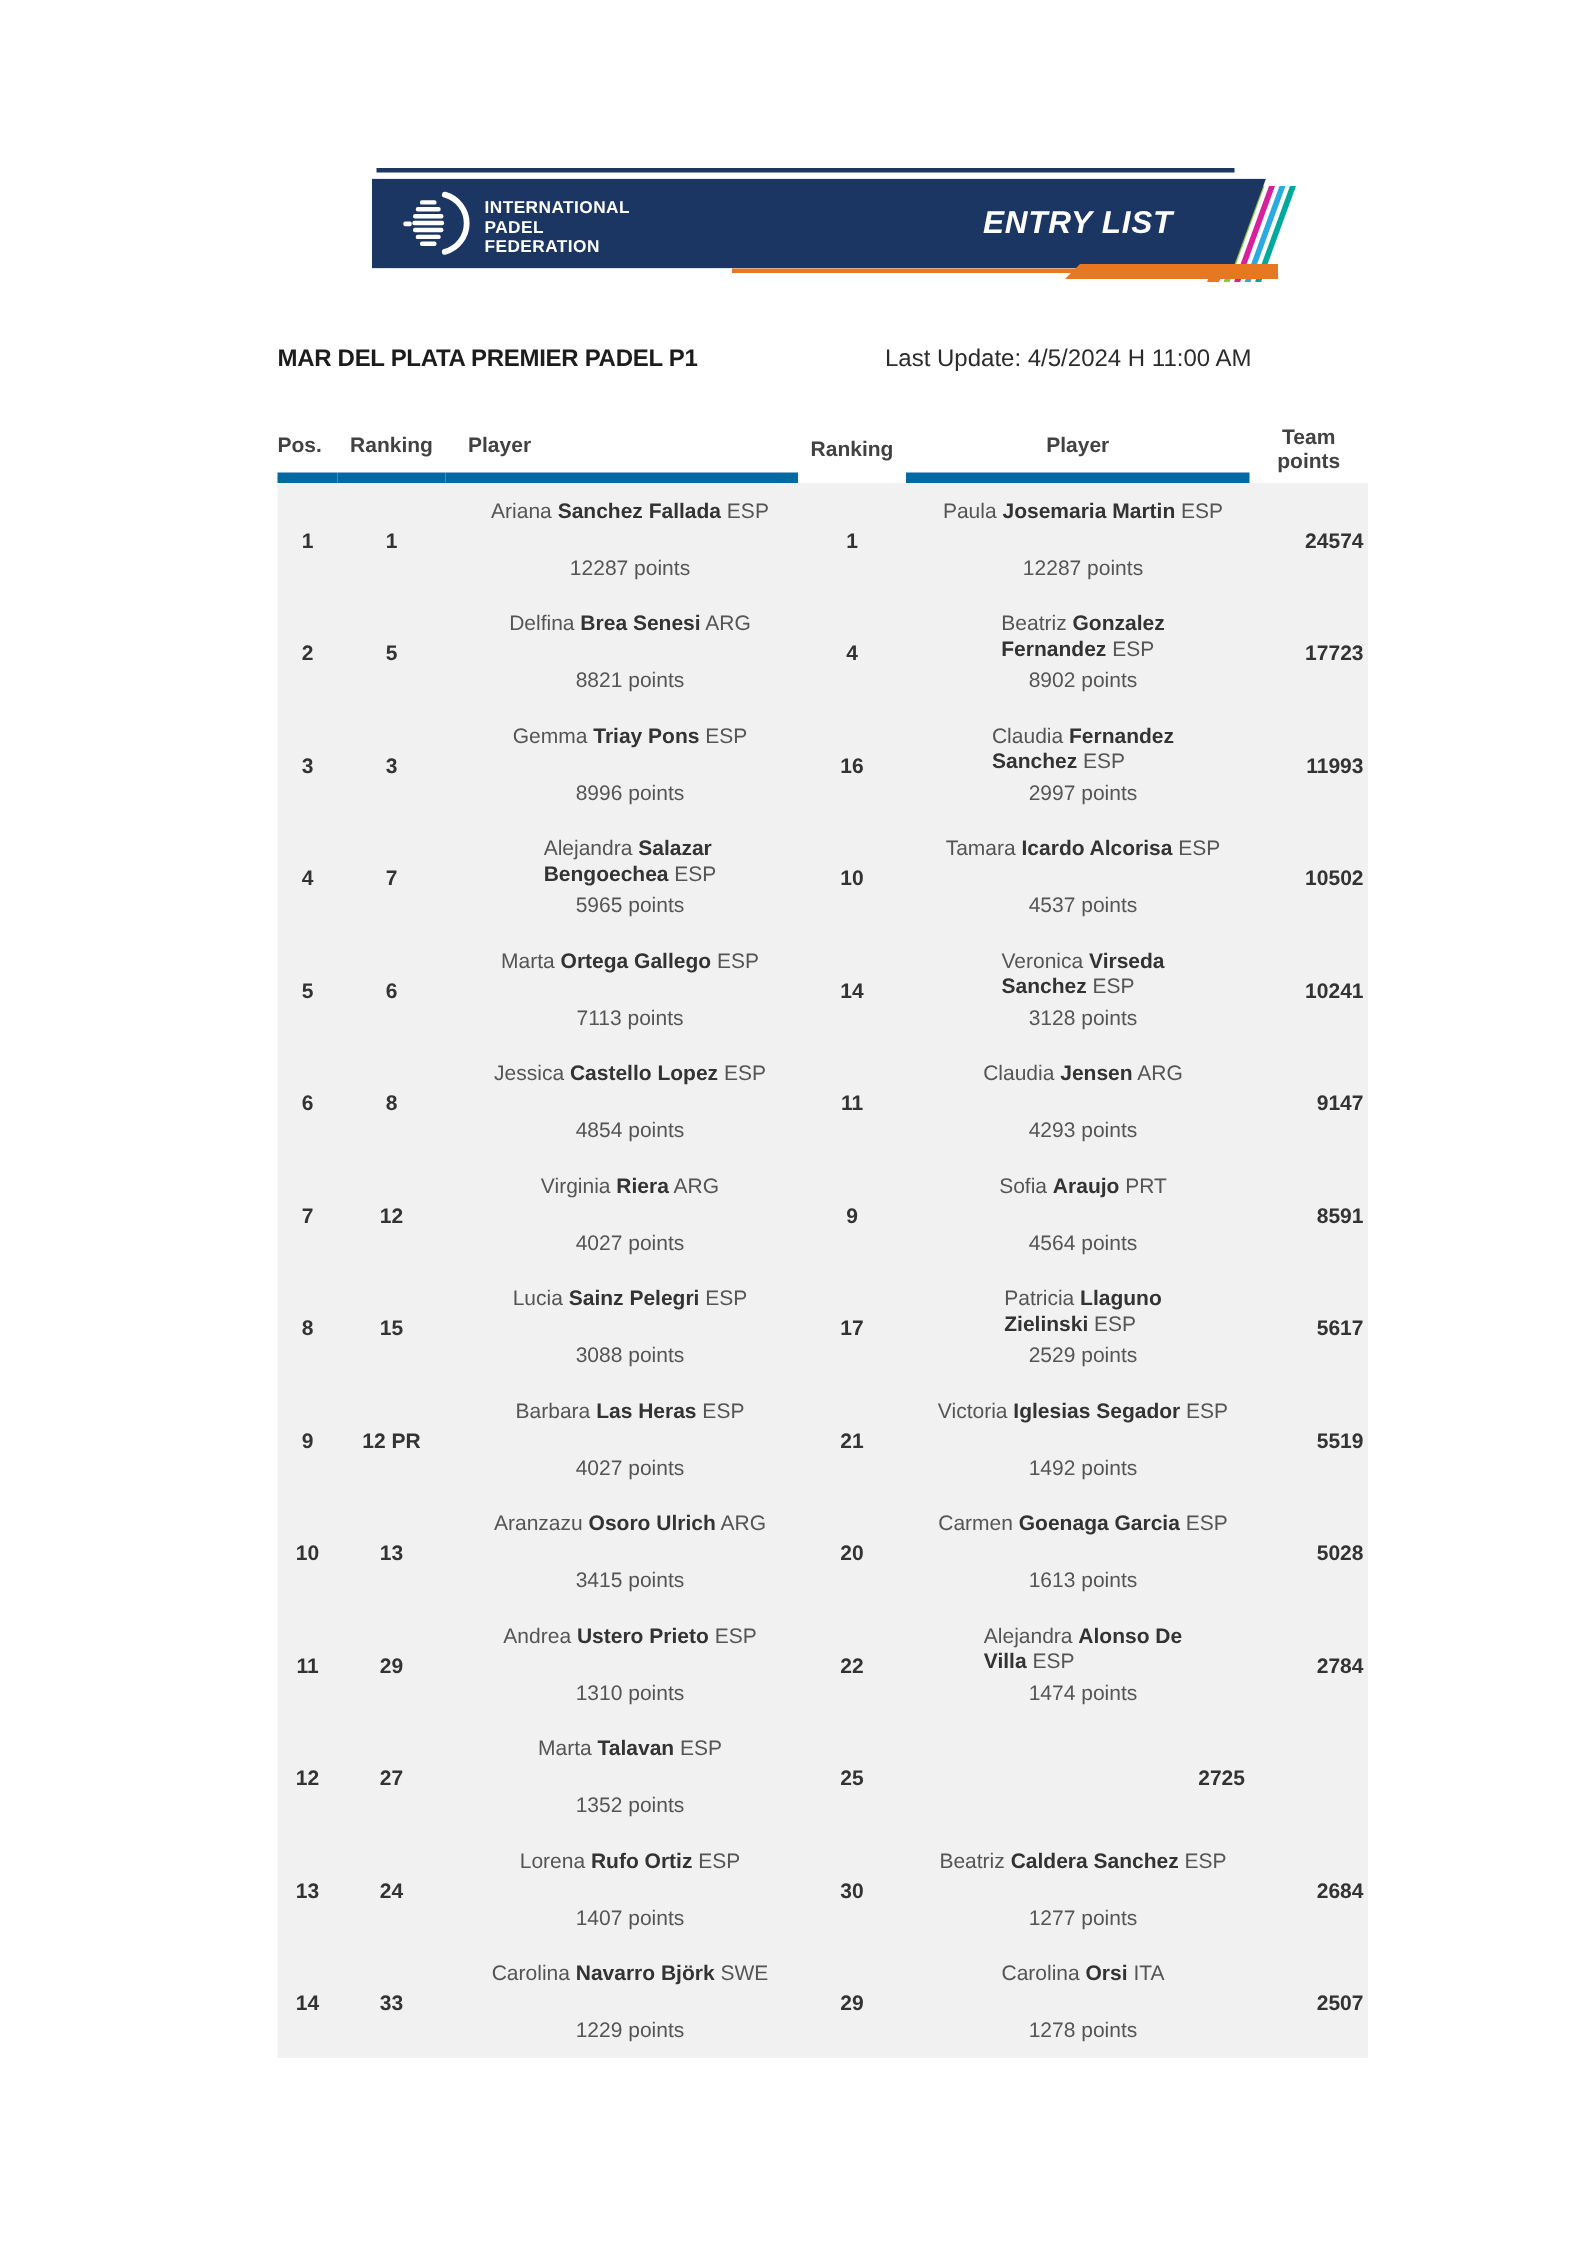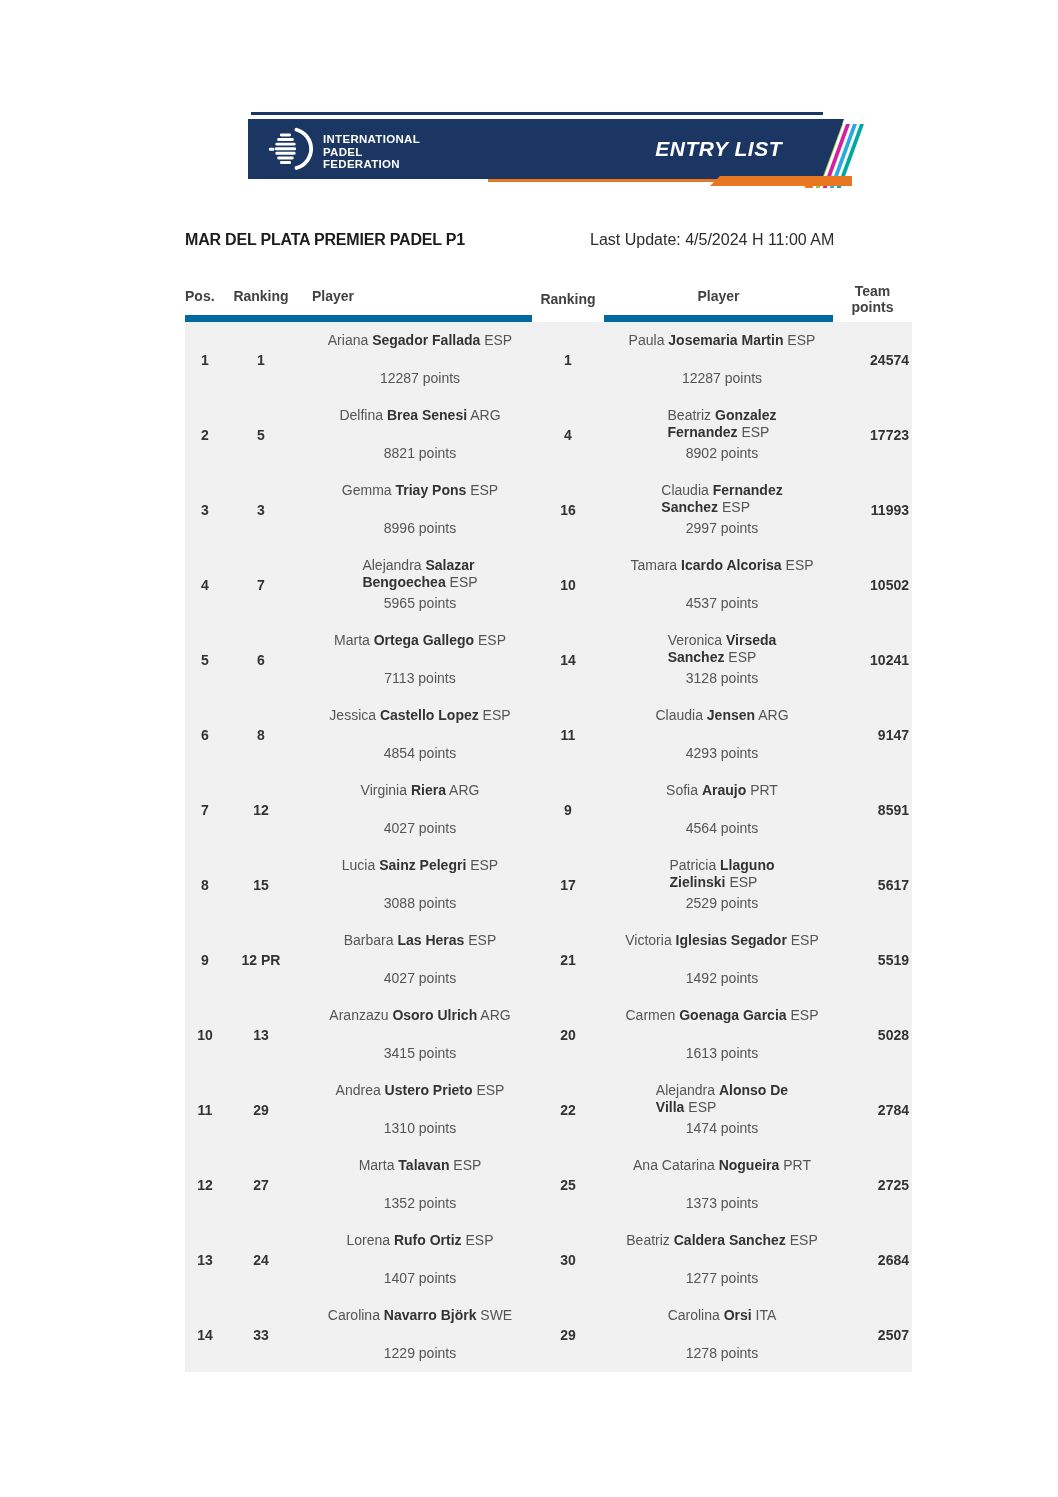--- a/index.html
+++ b/index.html
@@ -110,21 +110,21 @@
       <div class="h-player1">Player</div>
       <div class="h-rank2">Ranking</div>
       <div class="h-player2">Player</div>
       <div class="h-team">Team points</div>
     </div>
     <div class="tbody" style="background: rgb(241, 241, 242);">
   <div class="grid-row t-row">
     <div class="c-pos">1</div>
     <div class="c-rank">1</div>
     <div class="c-player">
-      <span class="p-name">Ariana <b>Segador Fallada</b> ESP</span>
+      <span class="p-name">Ariana <b>Sanchez Fallada</b> ESP</span>
       <span class="p-points">12287 points</span>
     </div>
     <div class="c-rank">1</div>
     <div class="c-player c-player2">
       <span class="p-name">Paula <b>Josemaria Martin</b> ESP</span>
       <span class="p-points">12287 points</span>
     </div>
     <div class="c-team">24574</div>
   </div>
 
@@ -279,24 +279,20 @@
   </div>
 
   <div class="grid-row t-row">
     <div class="c-pos">12</div>
     <div class="c-rank">27</div>
     <div class="c-player">
       <span class="p-name">Marta <b>Talavan</b> ESP</span>
       <span class="p-points">1352 points</span>
     </div>
     <div class="c-rank">25</div>
-    <div class="c-player c-player2">
-      <span class="p-name">Ana Catarina <b>Nogueira</b> PRT</span>
-      <span class="p-points">1373 points</span>
-    </div>
     <div class="c-team">2725</div>
   </div>
 
   <div class="grid-row t-row">
     <div class="c-pos">13</div>
     <div class="c-rank">24</div>
     <div class="c-player">
       <span class="p-name">Lorena <b>Rufo Ortiz</b> ESP</span>
       <span class="p-points">1407 points</span>
     </div>

